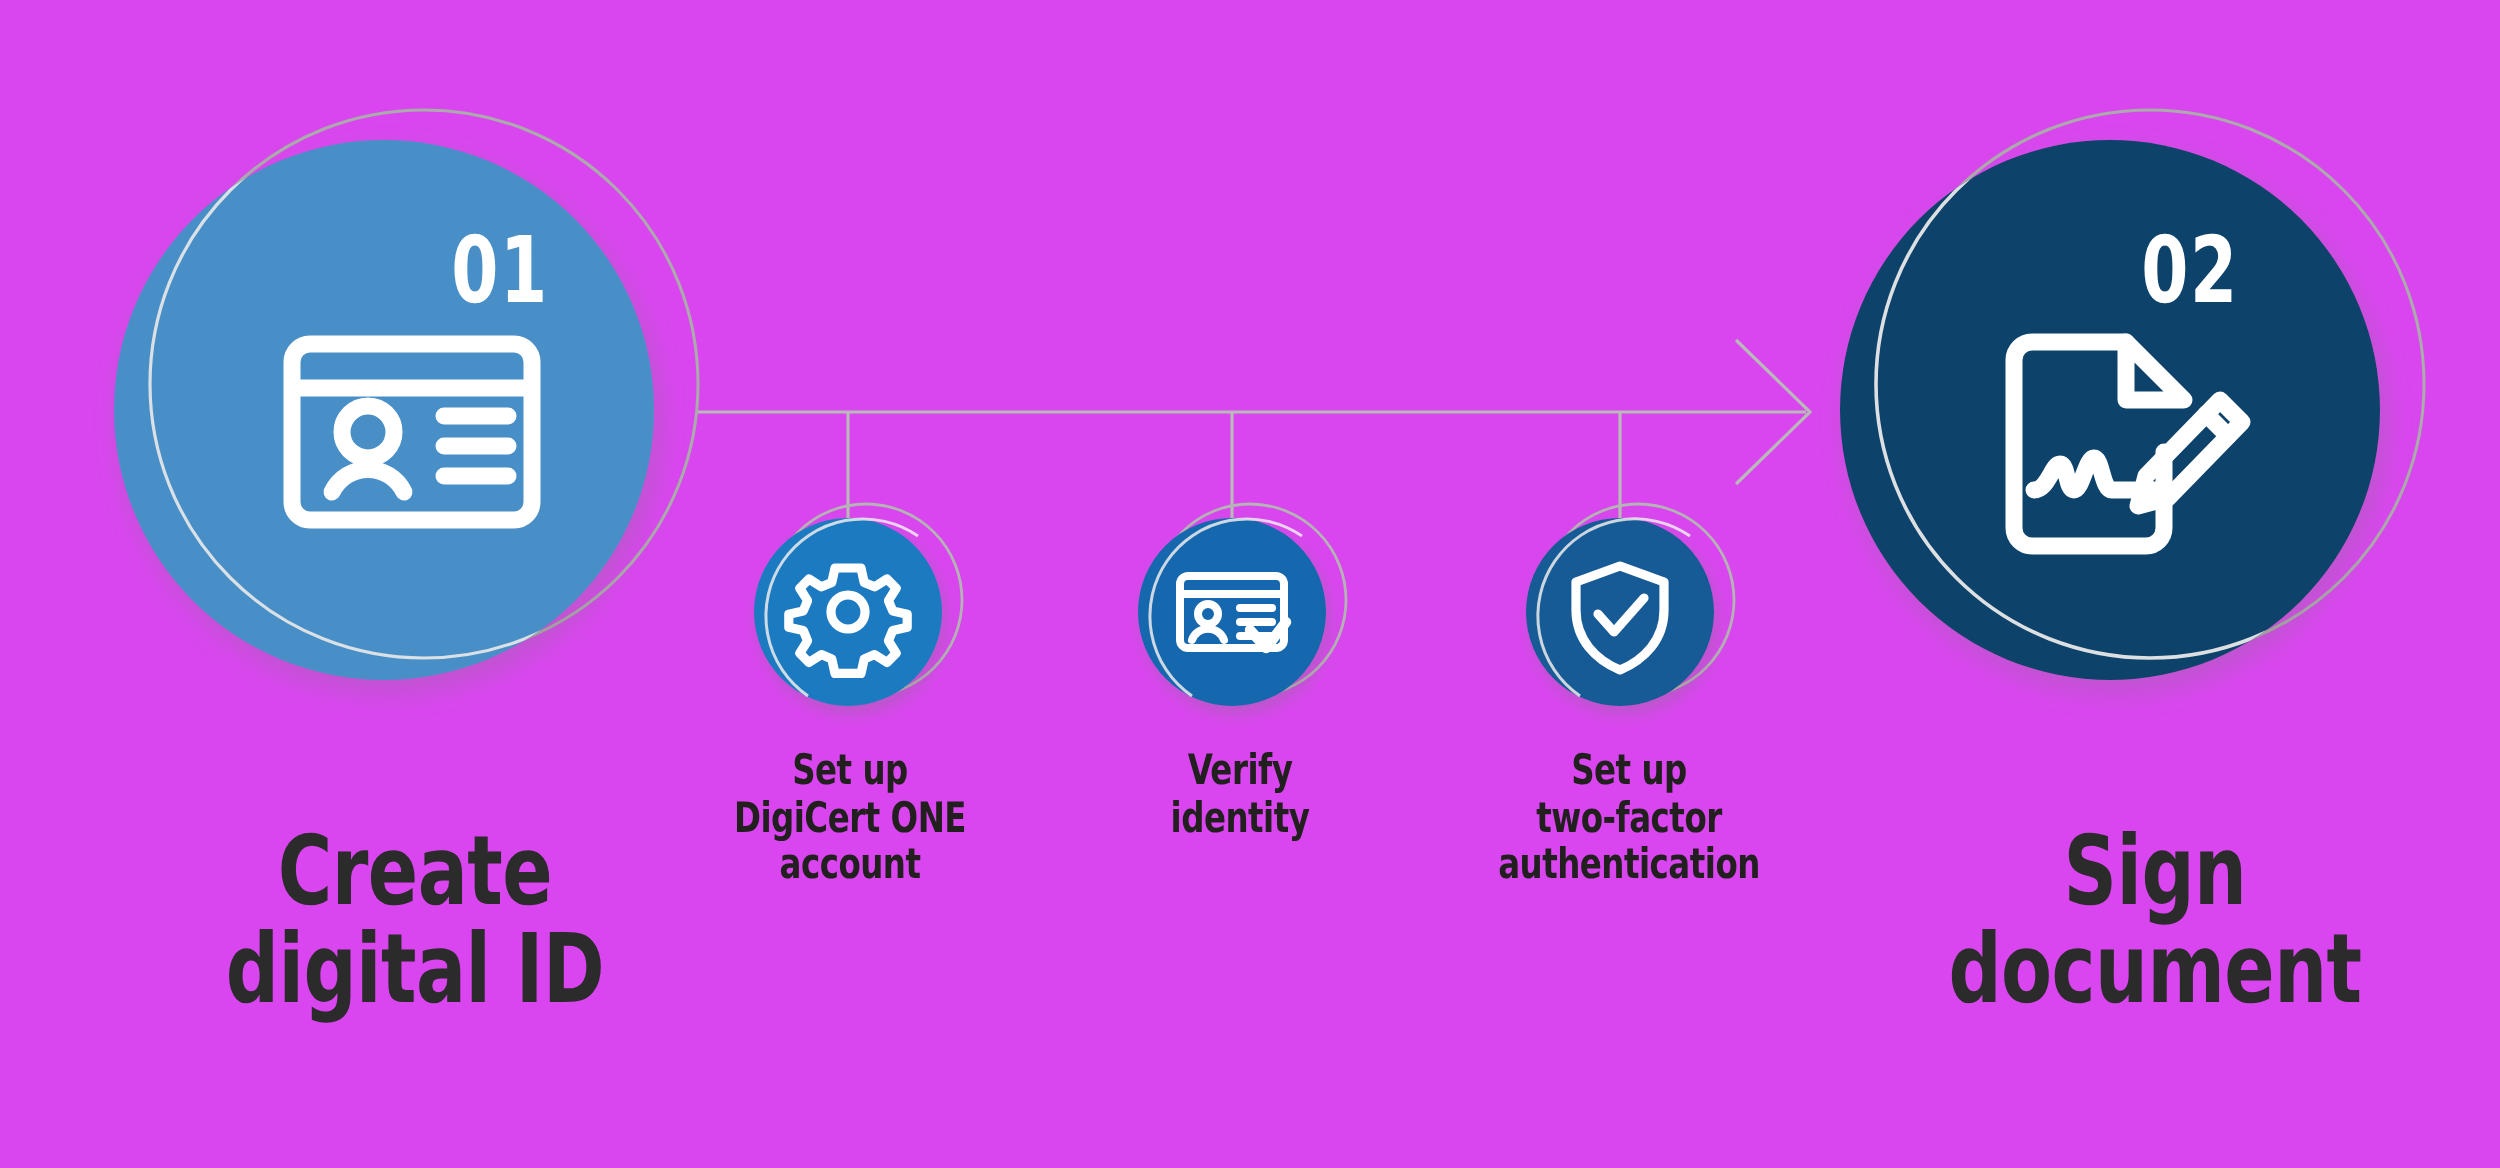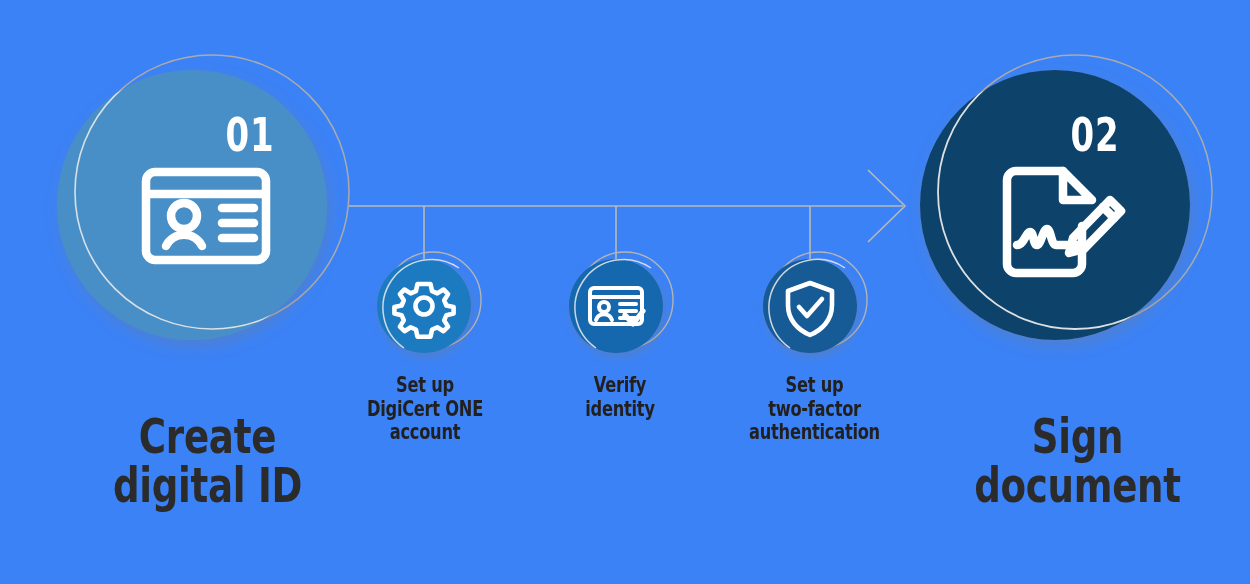--- a/index.html
+++ b/index.html
@@ -6,21 +6,21 @@
   * { margin:0; padding:0; box-sizing:border-box; }
   html, body {
     width:1250px; height:584px;
     background:#ffffff;
     font-family:"Liberation Sans", "DejaVu Sans", sans-serif;
     overflow:hidden;
   }
   #stage {
     position:relative;
     width:1250px; height:584px;
-    background:#3b82f6;
+    background:#d946ef;
   }
   svg.layer { position:absolute; left:0; top:0; width:1250px; height:584px; }
 
   
   .step-title {
     position:absolute;
     text-align:center;
     font-family:"DejaVu Sans Condensed", "Liberation Sans Narrow", "Liberation Sans", sans-serif;
     font-weight:bold;
     color:#2b2b2b;

